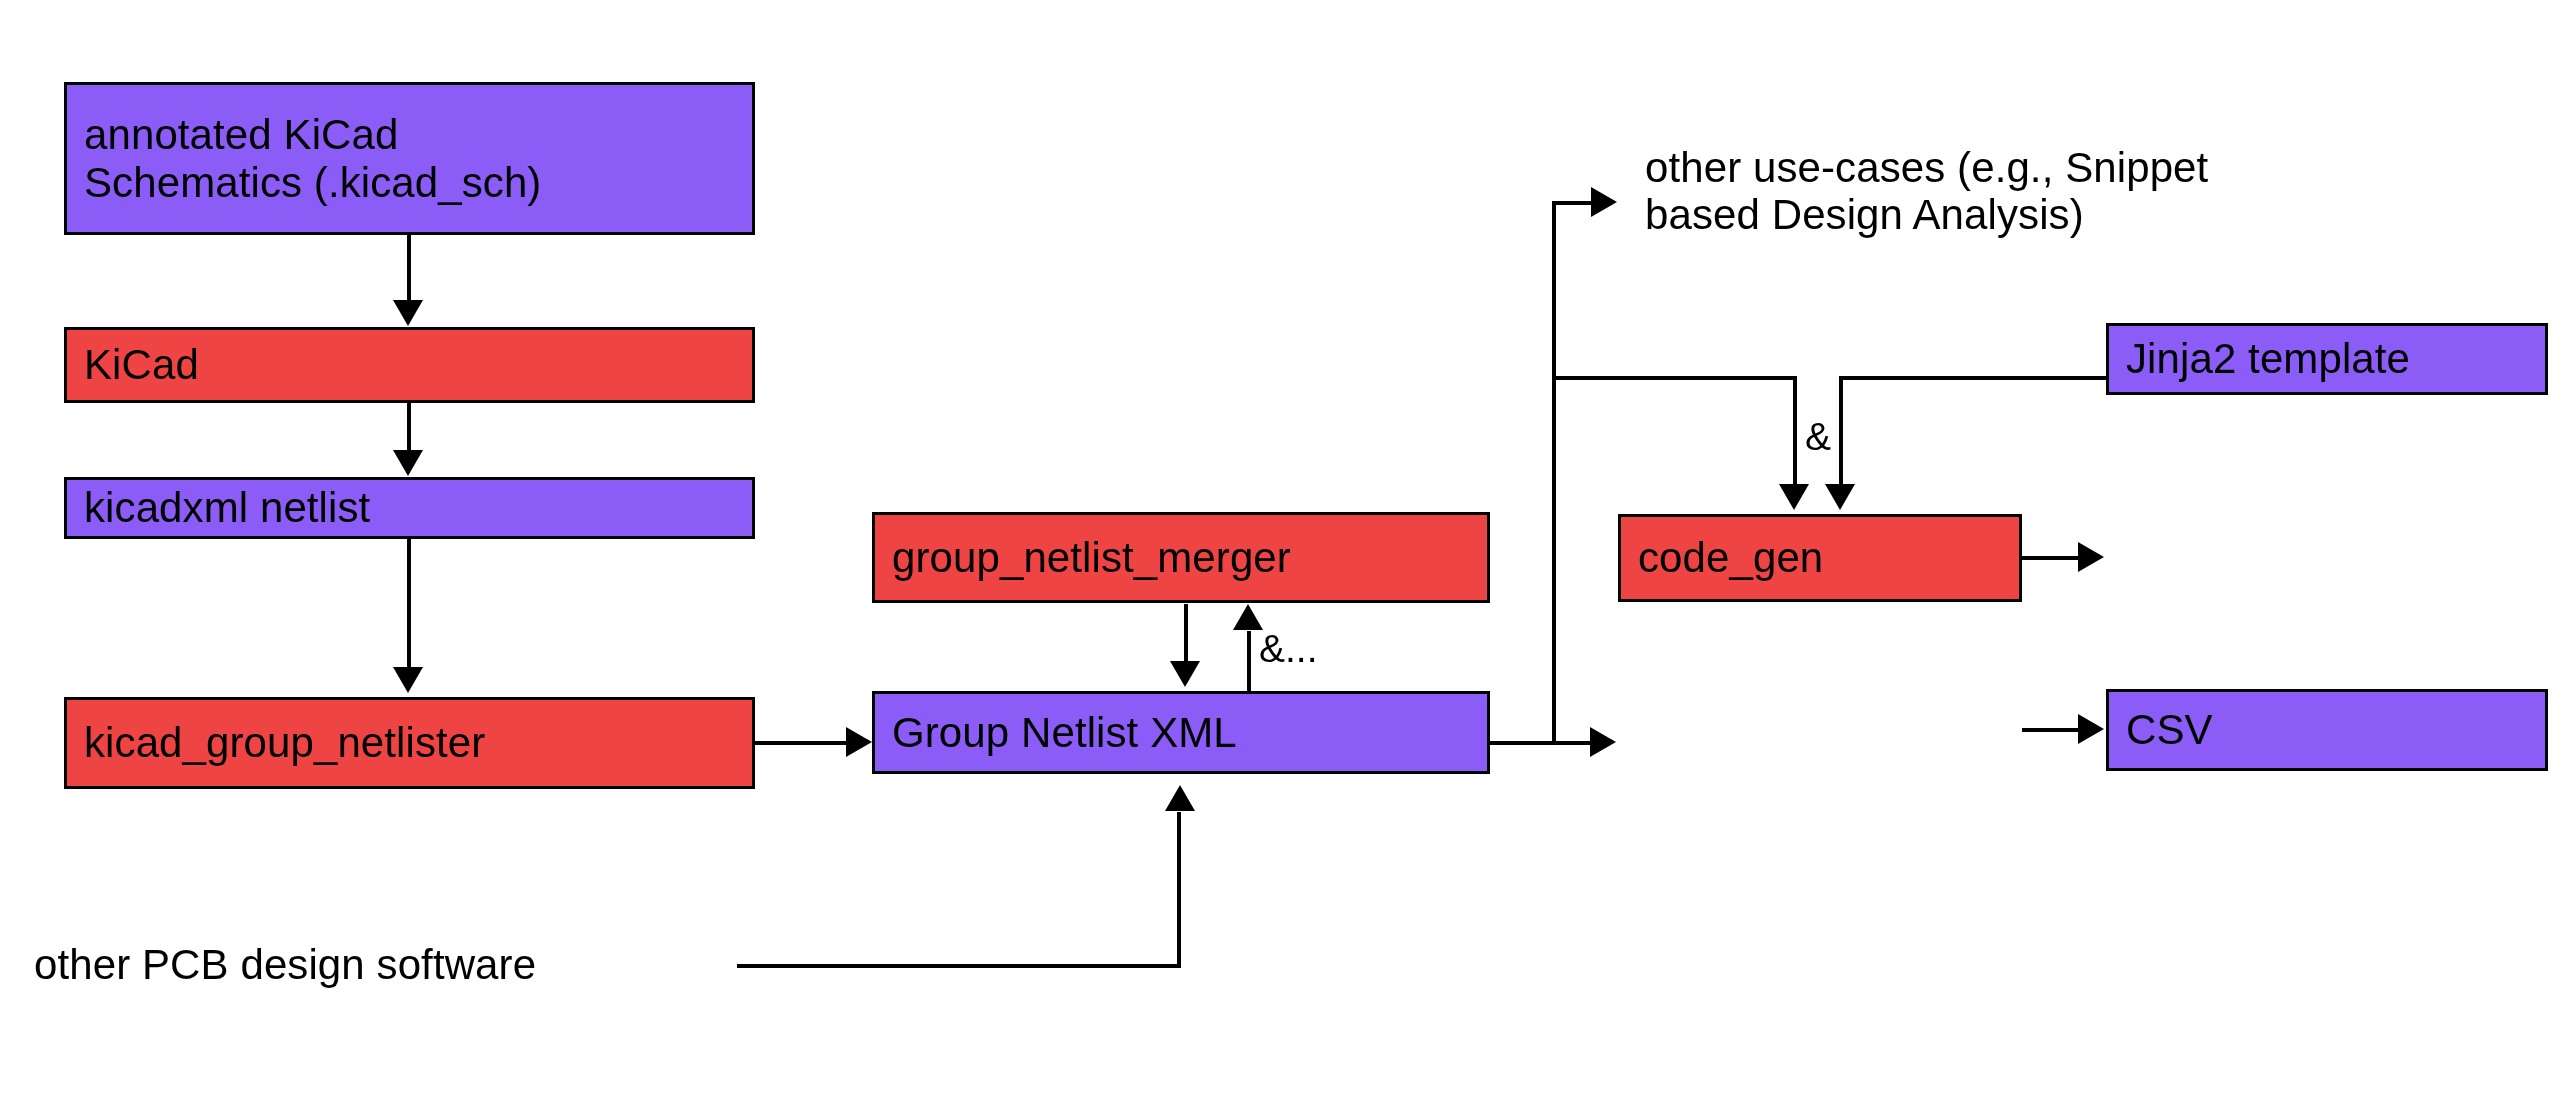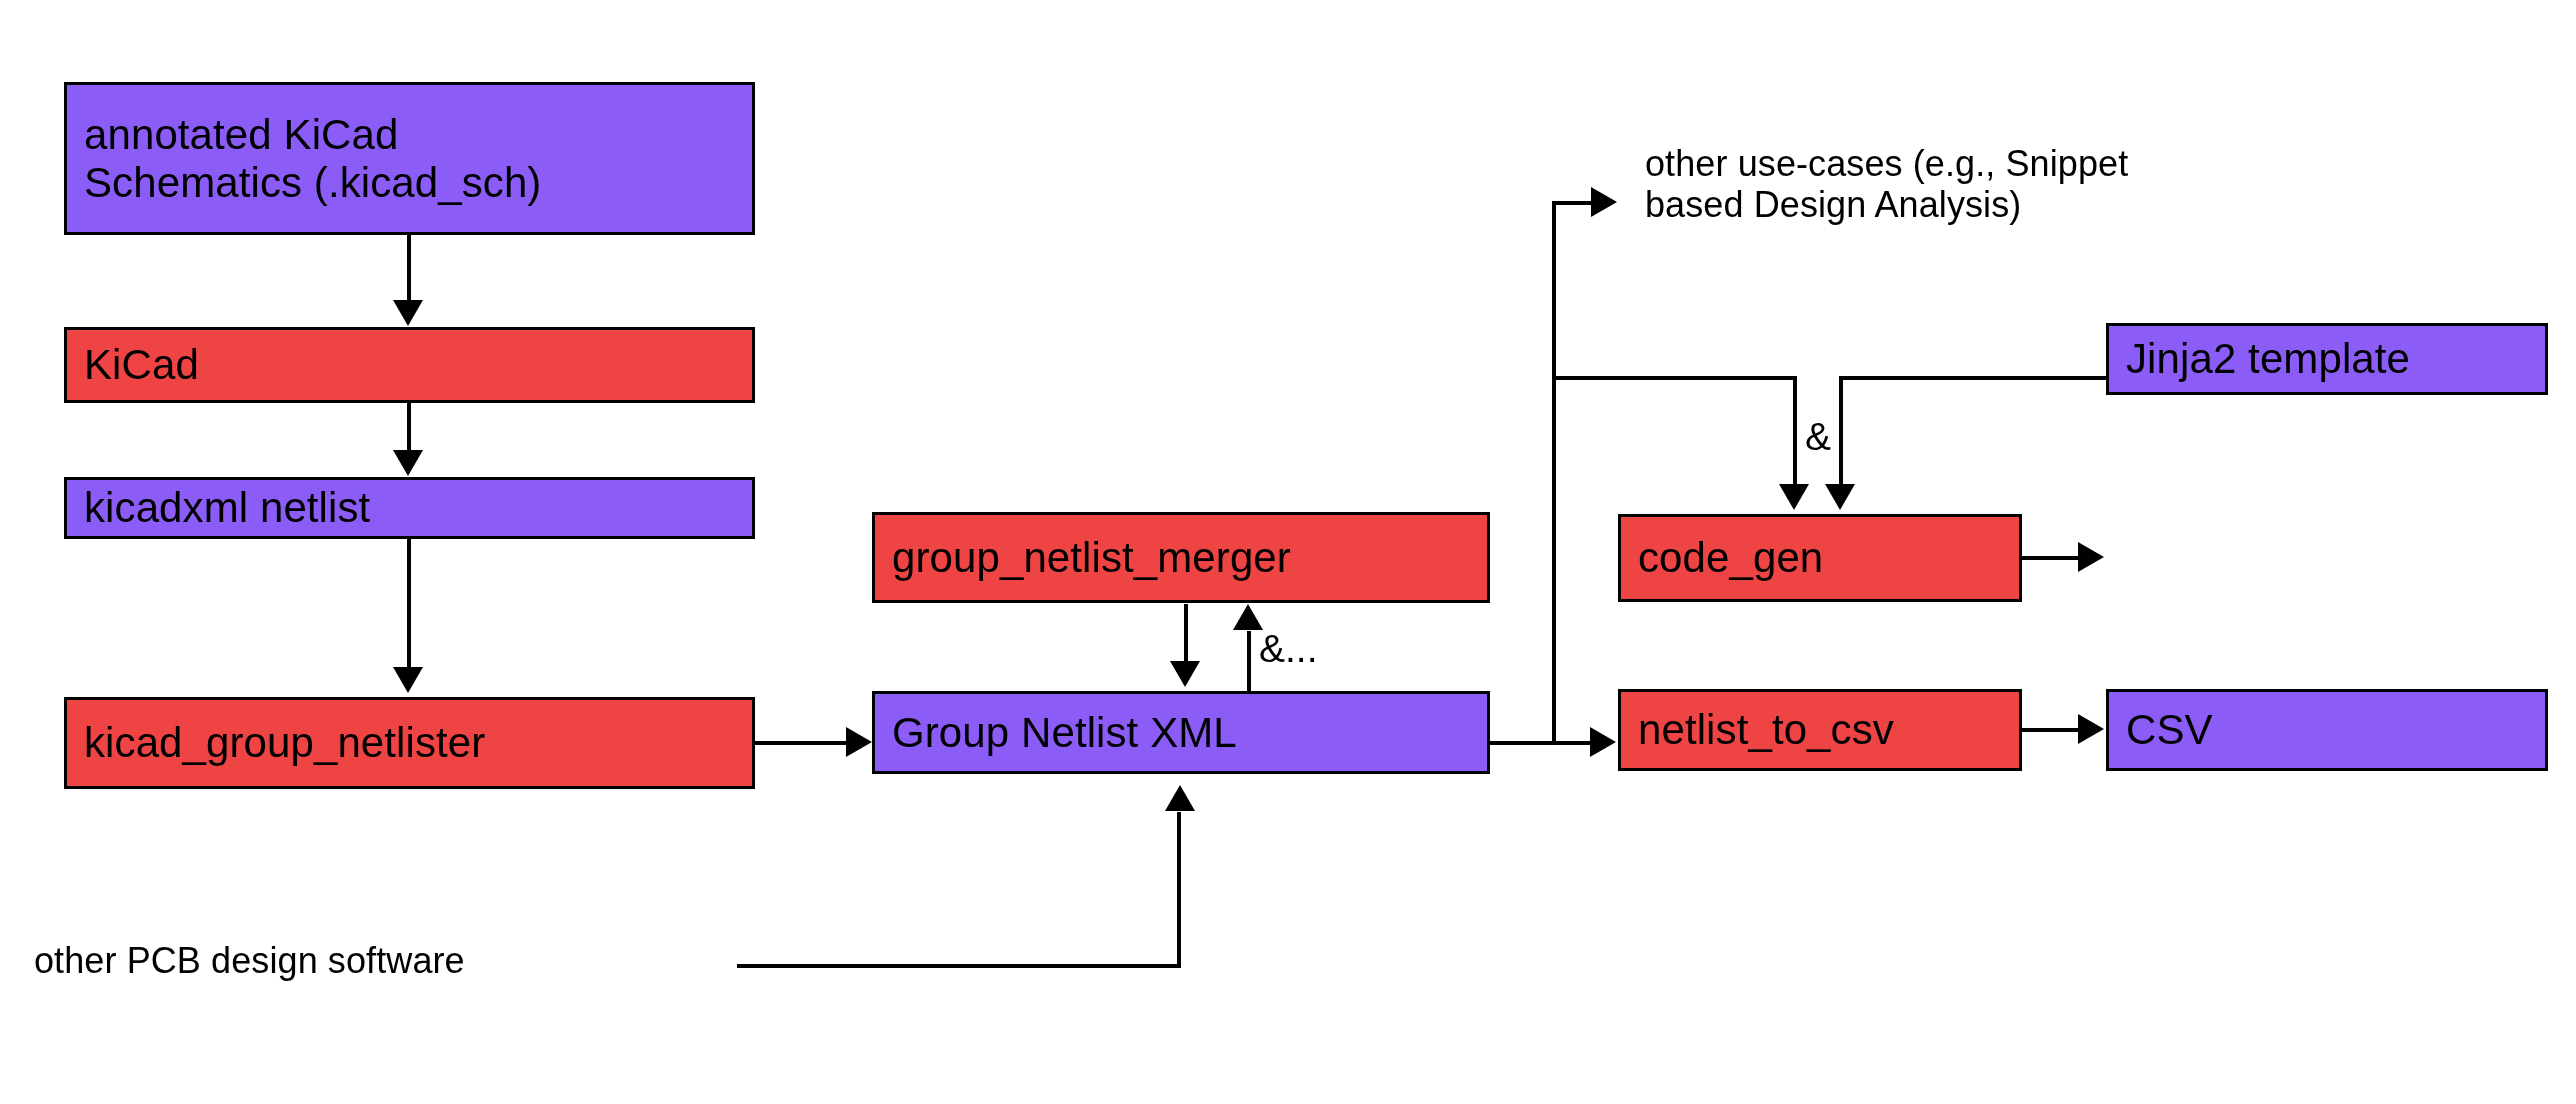--- a/index.html
+++ b/index.html
@@ -31,21 +31,21 @@
     font-size: 42px;
     color: #000000;
     white-space: pre-line;
     letter-spacing: 0.1px;
   }
   .node.software { background: #ef4444; }
   .node.file     { background: #8b5cf6; }
 
   .free-text {
     position: absolute;
-    font-size: 36px;
+    font-size: 42px;
     color: #000000;
     line-height: 1.13;
     white-space: pre-line;
     letter-spacing: 0.1px;
   }
   .op-label {
     position: absolute;
     font-size: 39px;
     color: #000000;
     line-height: 1;
@@ -177,23 +177,20 @@
   <div class="arrow-down" style="left:1825px; top:484px;"></div>
   <div class="op-label" style="left:1805px; top:417px;">&amp;</div>
 
   <div class="node software" style="left:1618px; top:514px; width:404px; height:88px;">
     <span>code_gen</span>
   </div>
 
   <div class="hline" style="left:2022px; top:556px; width:58px;"></div>
   <div class="arrow-right" style="left:2078px; top:542px;"></div>
 
-  <div class="node software" style="left:1618px; top:689px; width:404px; height:82px;">
-    <span>netlist_to_csv</span>
-  </div>
 
   <div class="hline" style="left:2022px; top:728px; width:58px;"></div>
   <div class="arrow-right" style="left:2078px; top:714px;"></div>
 
   <div class="node file" style="left:2106px; top:323px; width:442px; height:72px;">
     <span>Jinja2 template</span>
   </div>
 
 
   <div class="node file" style="left:2106px; top:689px; width:442px; height:82px;">

